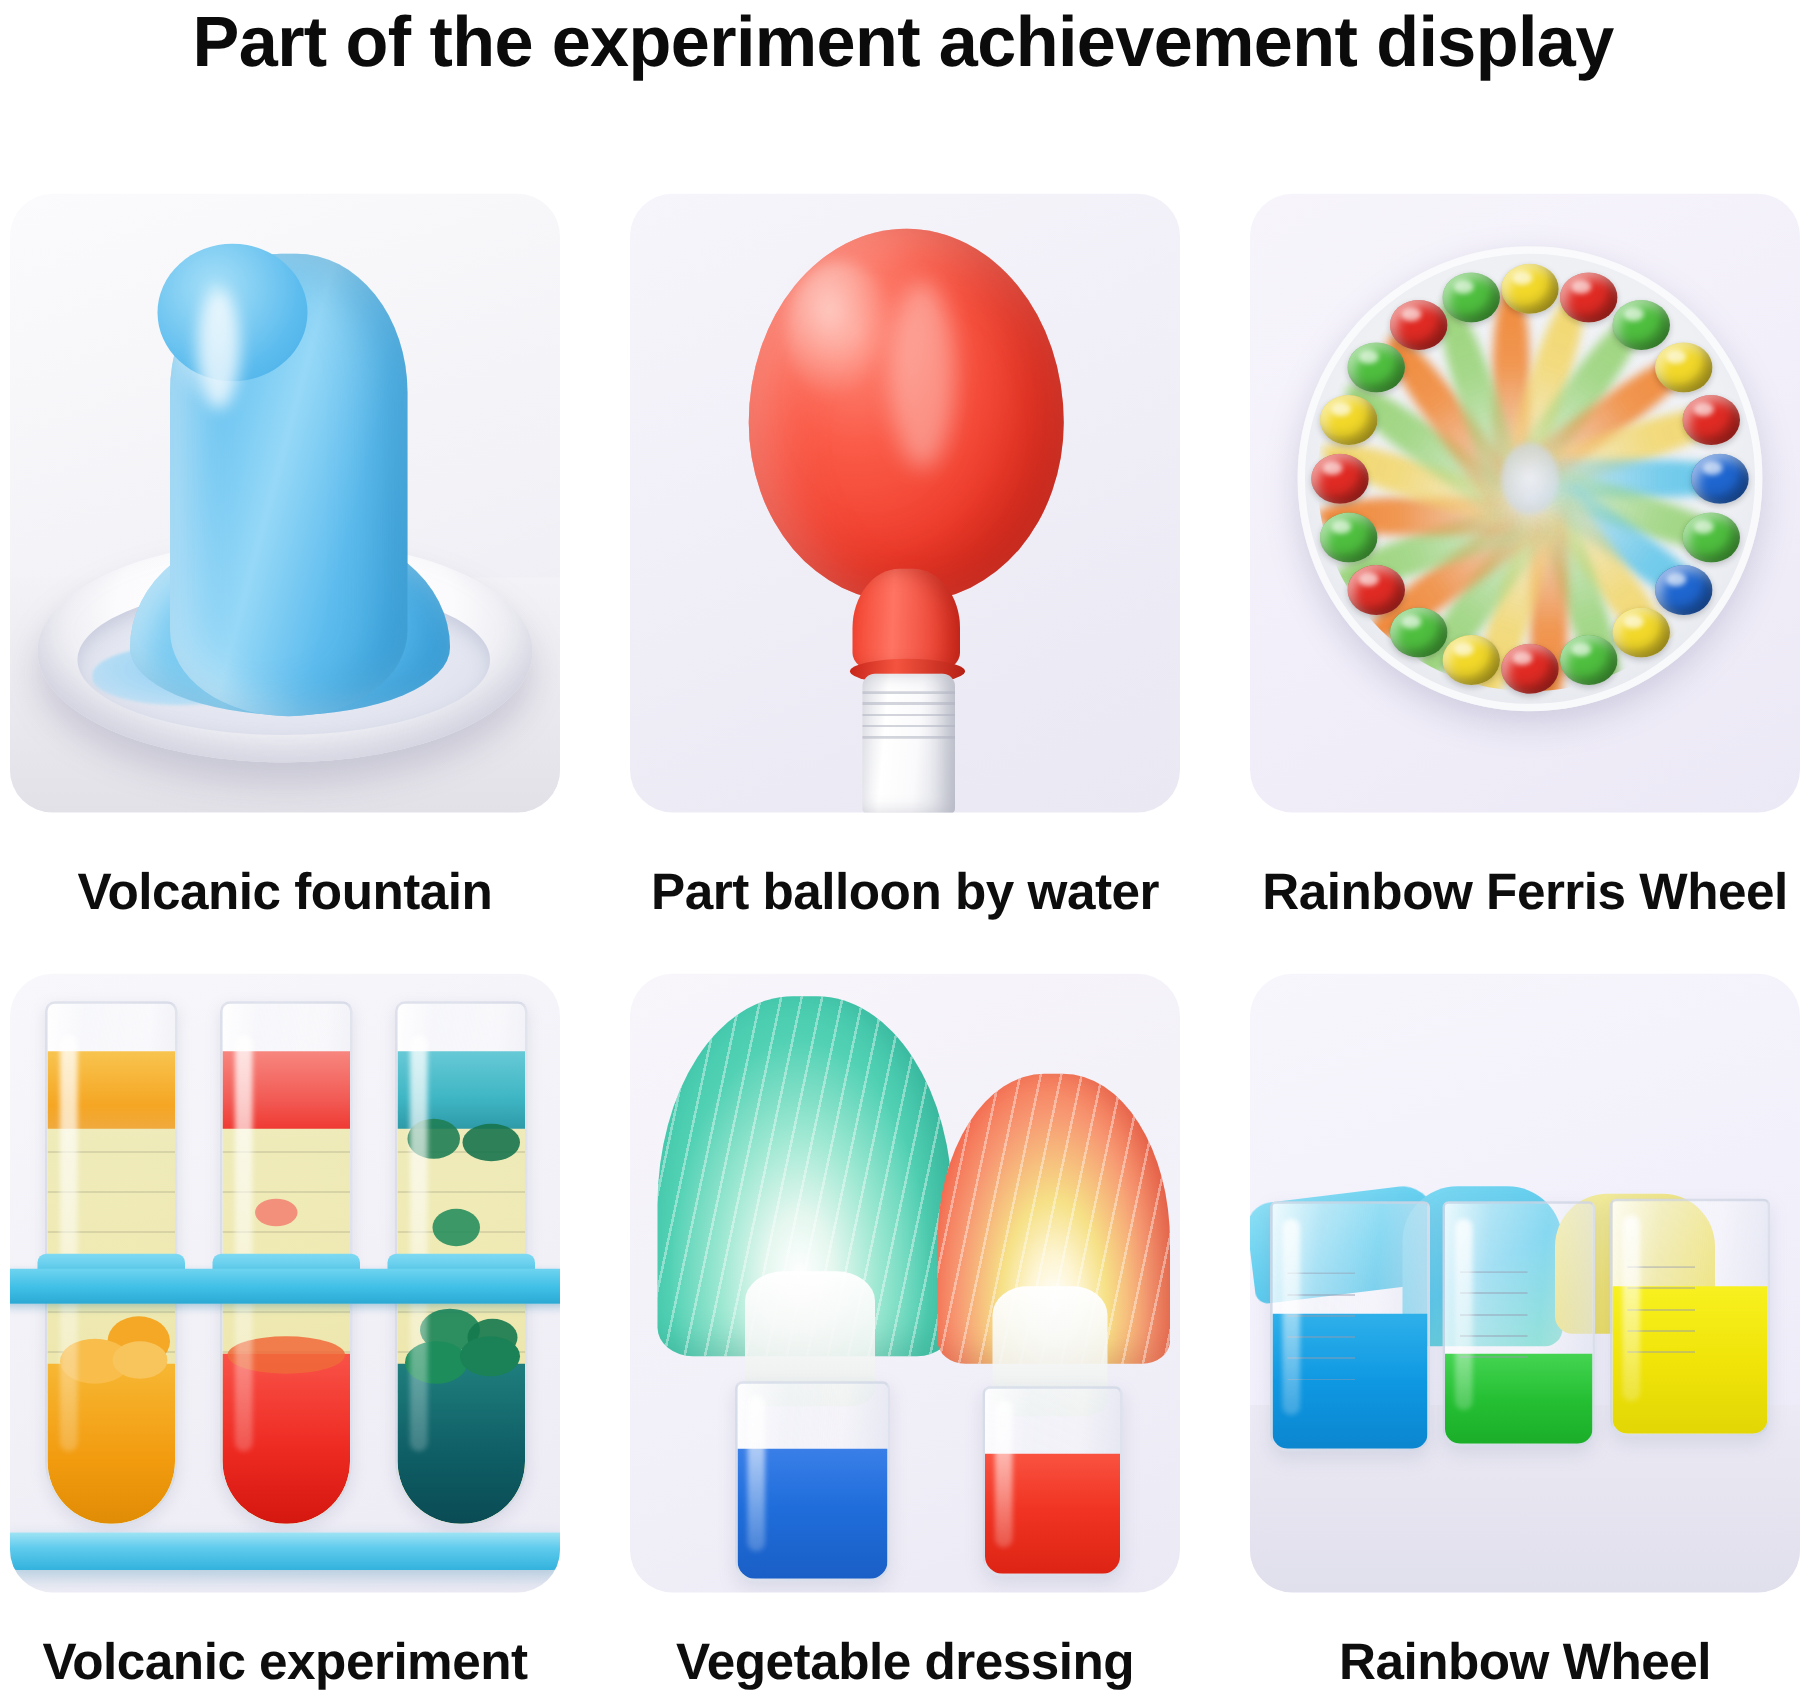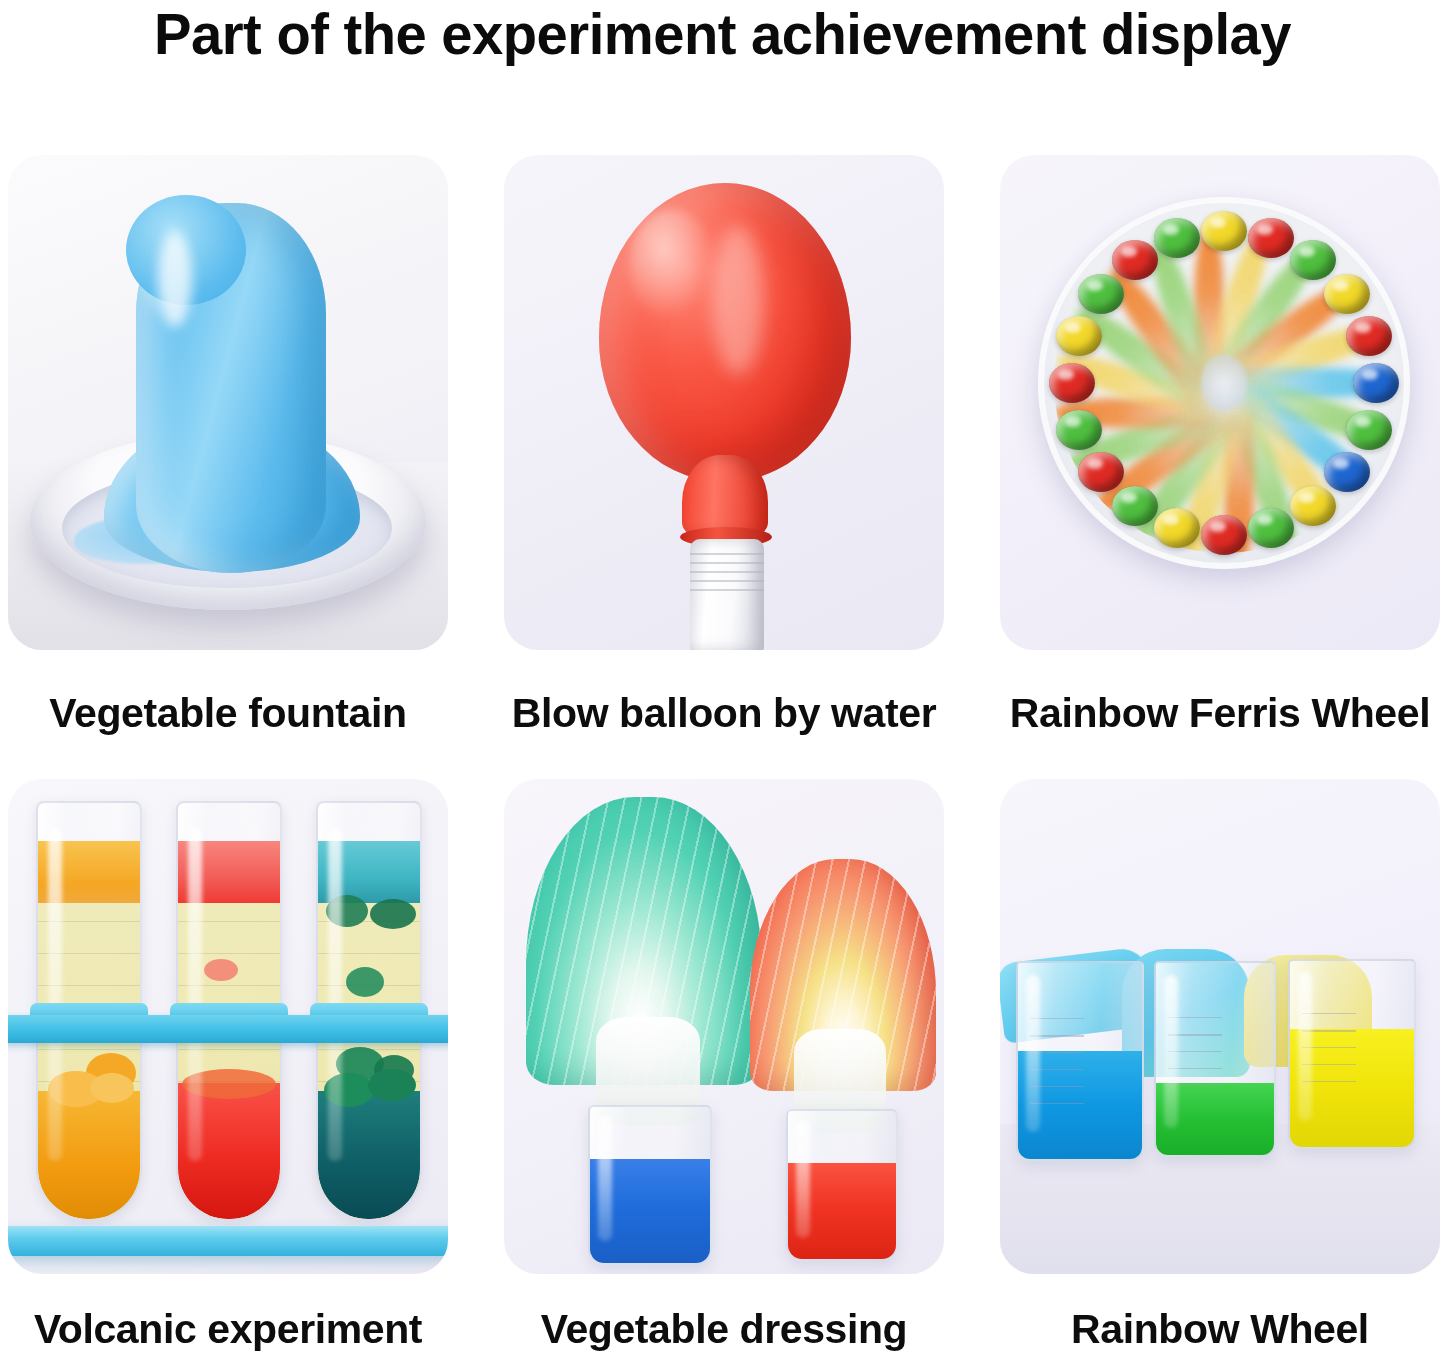--- a/index.html
+++ b/index.html
@@ -346,22 +346,22 @@
             <div class="candy" style="left: 56.4394px; top: 254.971px; background: radial-gradient(circle at 36% 30%, rgb(79, 191, 63), rgb(79, 191, 63) 48%, rgba(0, 0, 0, 0.28)) rgb(79, 191, 63);"></div>
             <div class="candy" style="left: 49px; top: 208px; background: radial-gradient(circle at 36% 30%, rgb(224, 43, 36), rgb(224, 43, 36) 48%, rgba(0, 0, 0, 0.28)) rgb(224, 43, 36);"></div>
             <div class="candy" style="left: 56.4394px; top: 161.029px; background: radial-gradient(circle at 36% 30%, rgb(242, 216, 41), rgb(242, 216, 41) 48%, rgba(0, 0, 0, 0.28)) rgb(242, 216, 41);"></div>
             <div class="candy" style="left: 78.0294px; top: 118.657px; background: radial-gradient(circle at 36% 30%, rgb(79, 191, 63), rgb(79, 191, 63) 48%, rgba(0, 0, 0, 0.28)) rgb(79, 191, 63);"></div>
             <div class="candy" style="left: 111.657px; top: 85.0294px; background: radial-gradient(circle at 36% 30%, rgb(224, 43, 36), rgb(224, 43, 36) 48%, rgba(0, 0, 0, 0.28)) rgb(224, 43, 36);"></div>
             <div class="candy" style="left: 154.029px; top: 63.4394px; background: radial-gradient(circle at 36% 30%, rgb(79, 191, 63), rgb(79, 191, 63) 48%, rgba(0, 0, 0, 0.28)) rgb(79, 191, 63);"></div>
           </div>
       </div>
     </div>
 
-    <div class="caption">Vegetable fountain</div>
-    <div class="caption">Blow balloon by water</div>
+    <div class="caption">Volcanic fountain</div>
+    <div class="caption">Part balloon by water</div>
     <div class="caption">Rainbow Ferris Wheel</div>
 
     <div class="cell-img">
       <div class="card c4">
         <div class="tube t1">
           <div class="oil"></div>
           <div class="grad"></div>
           <div class="cap-foam" style="background:linear-gradient(180deg,#f8c44f 0%,#f5a623 70%,#f0a93d 100%);"></div>
           <div class="bub" style="left:18px;top:206px;width:40px;height:30px;background:#f2a227;opacity:.85;"></div>
           <div class="bub" style="left:48px;top:250px;width:50px;height:40px;background:#f4a117;opacity:.9;"></div>

